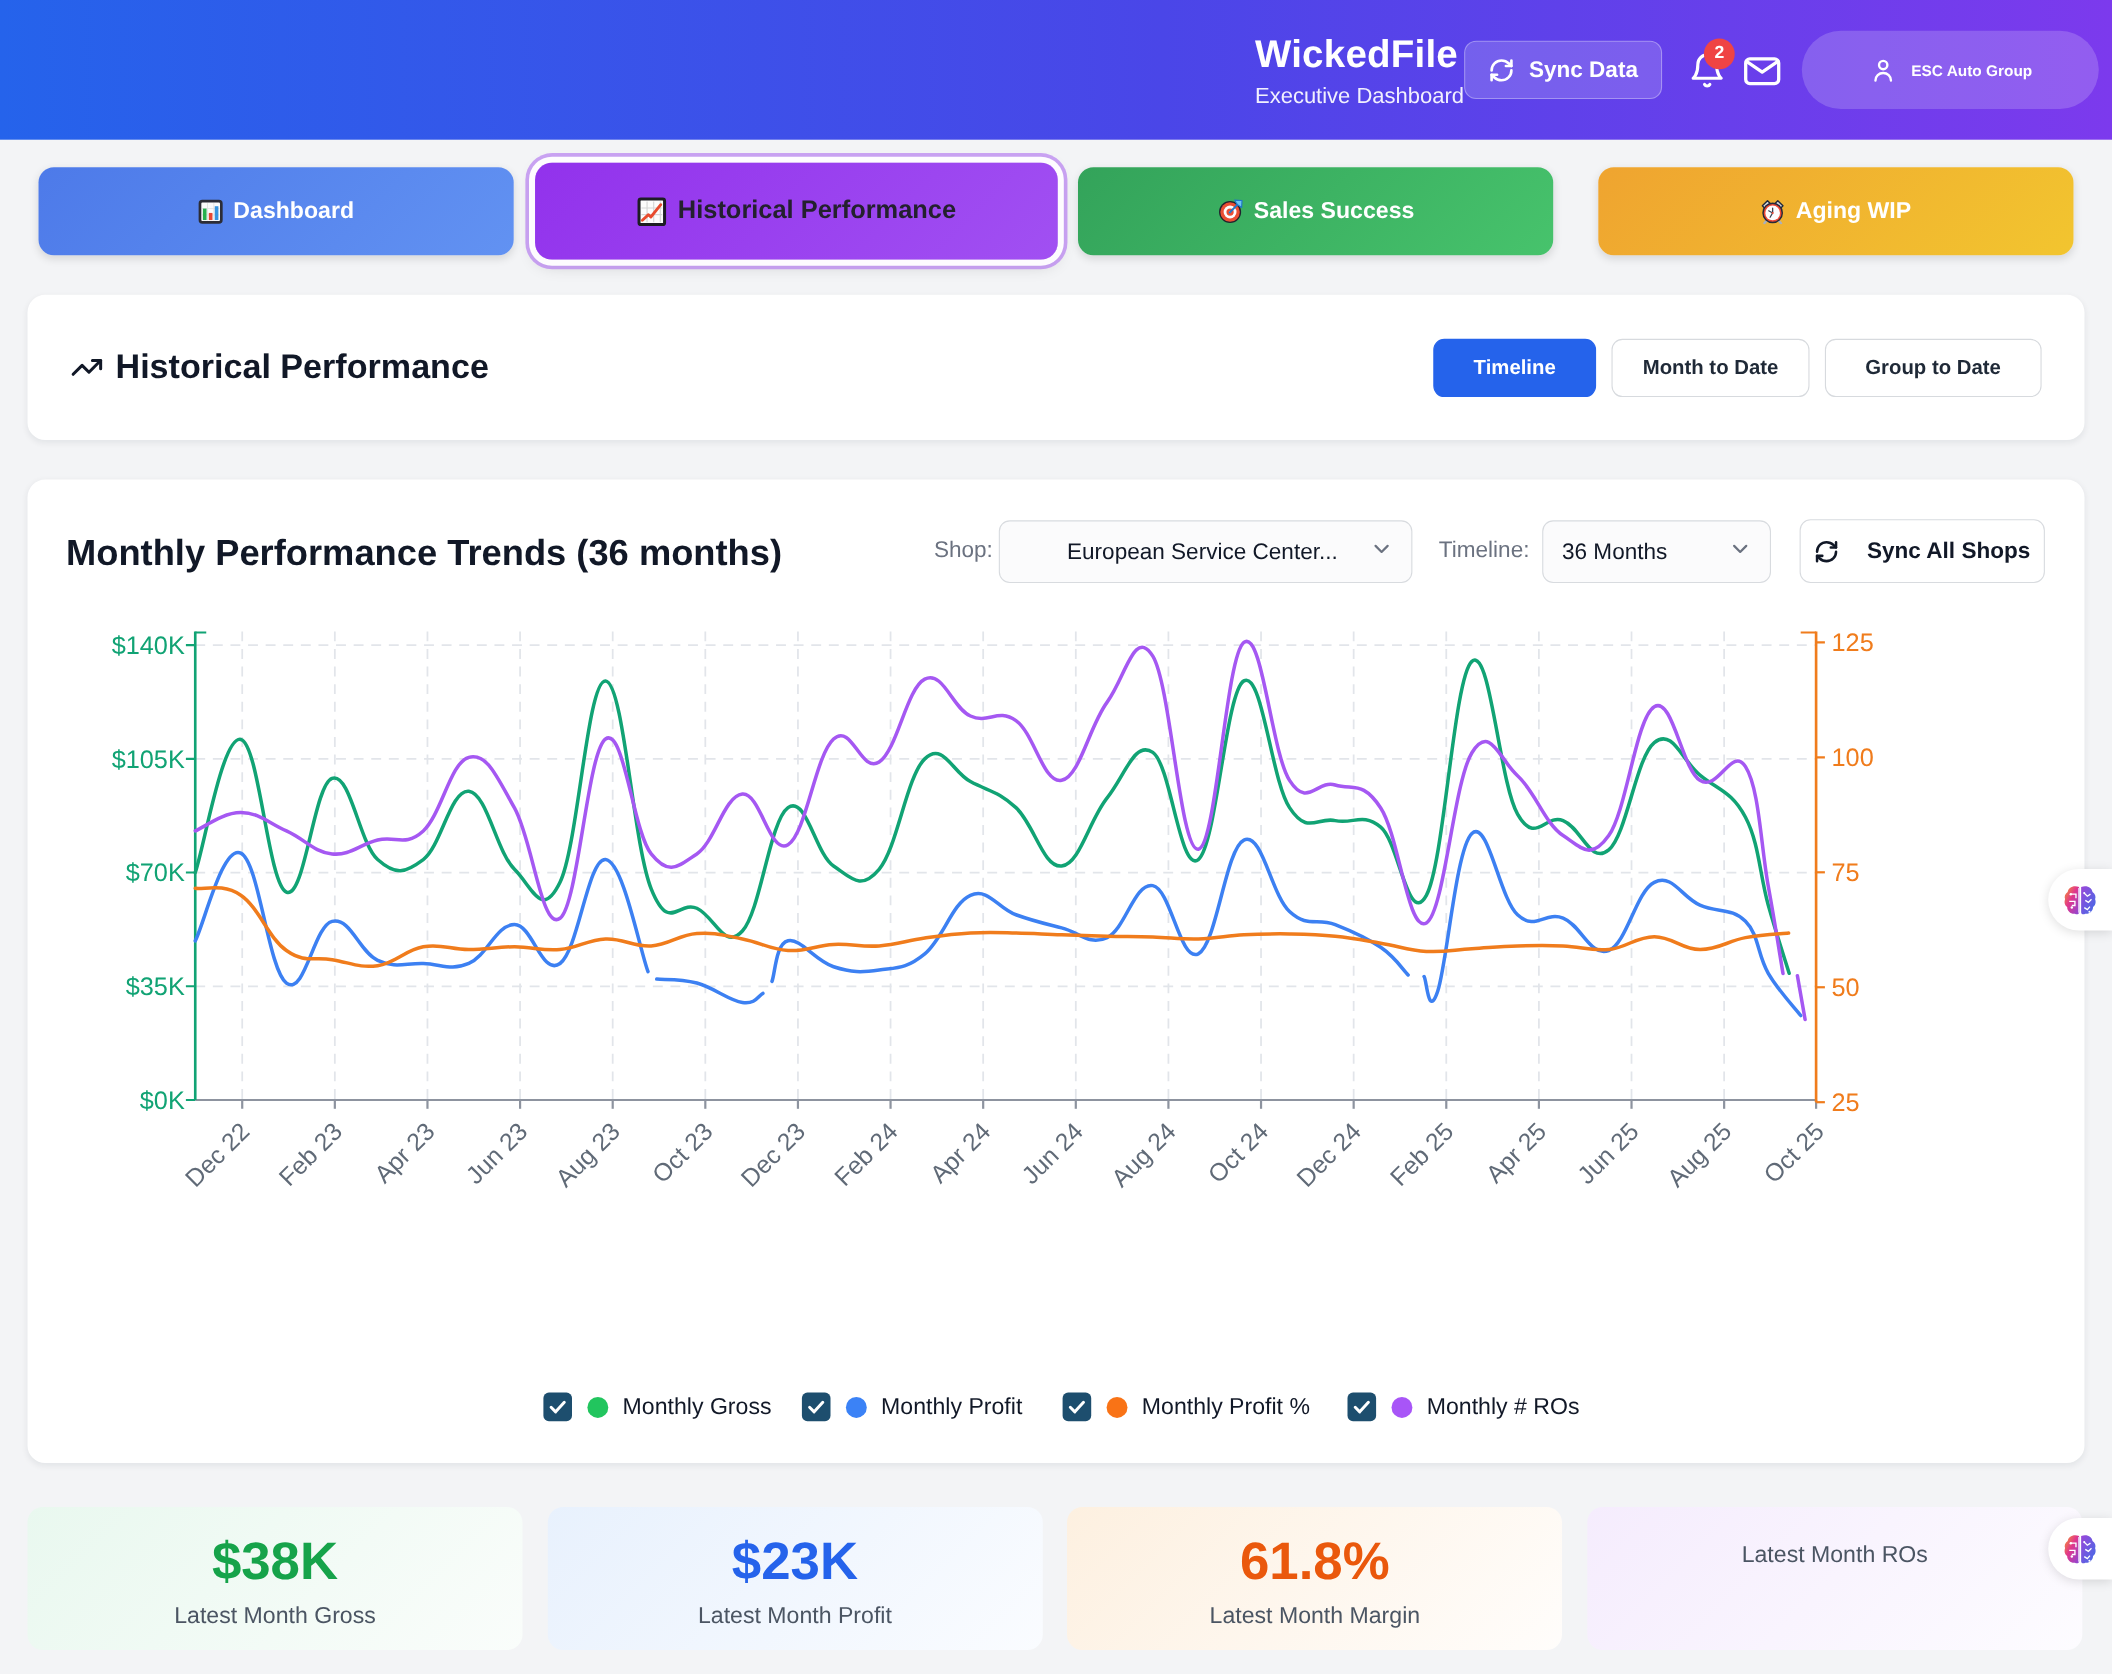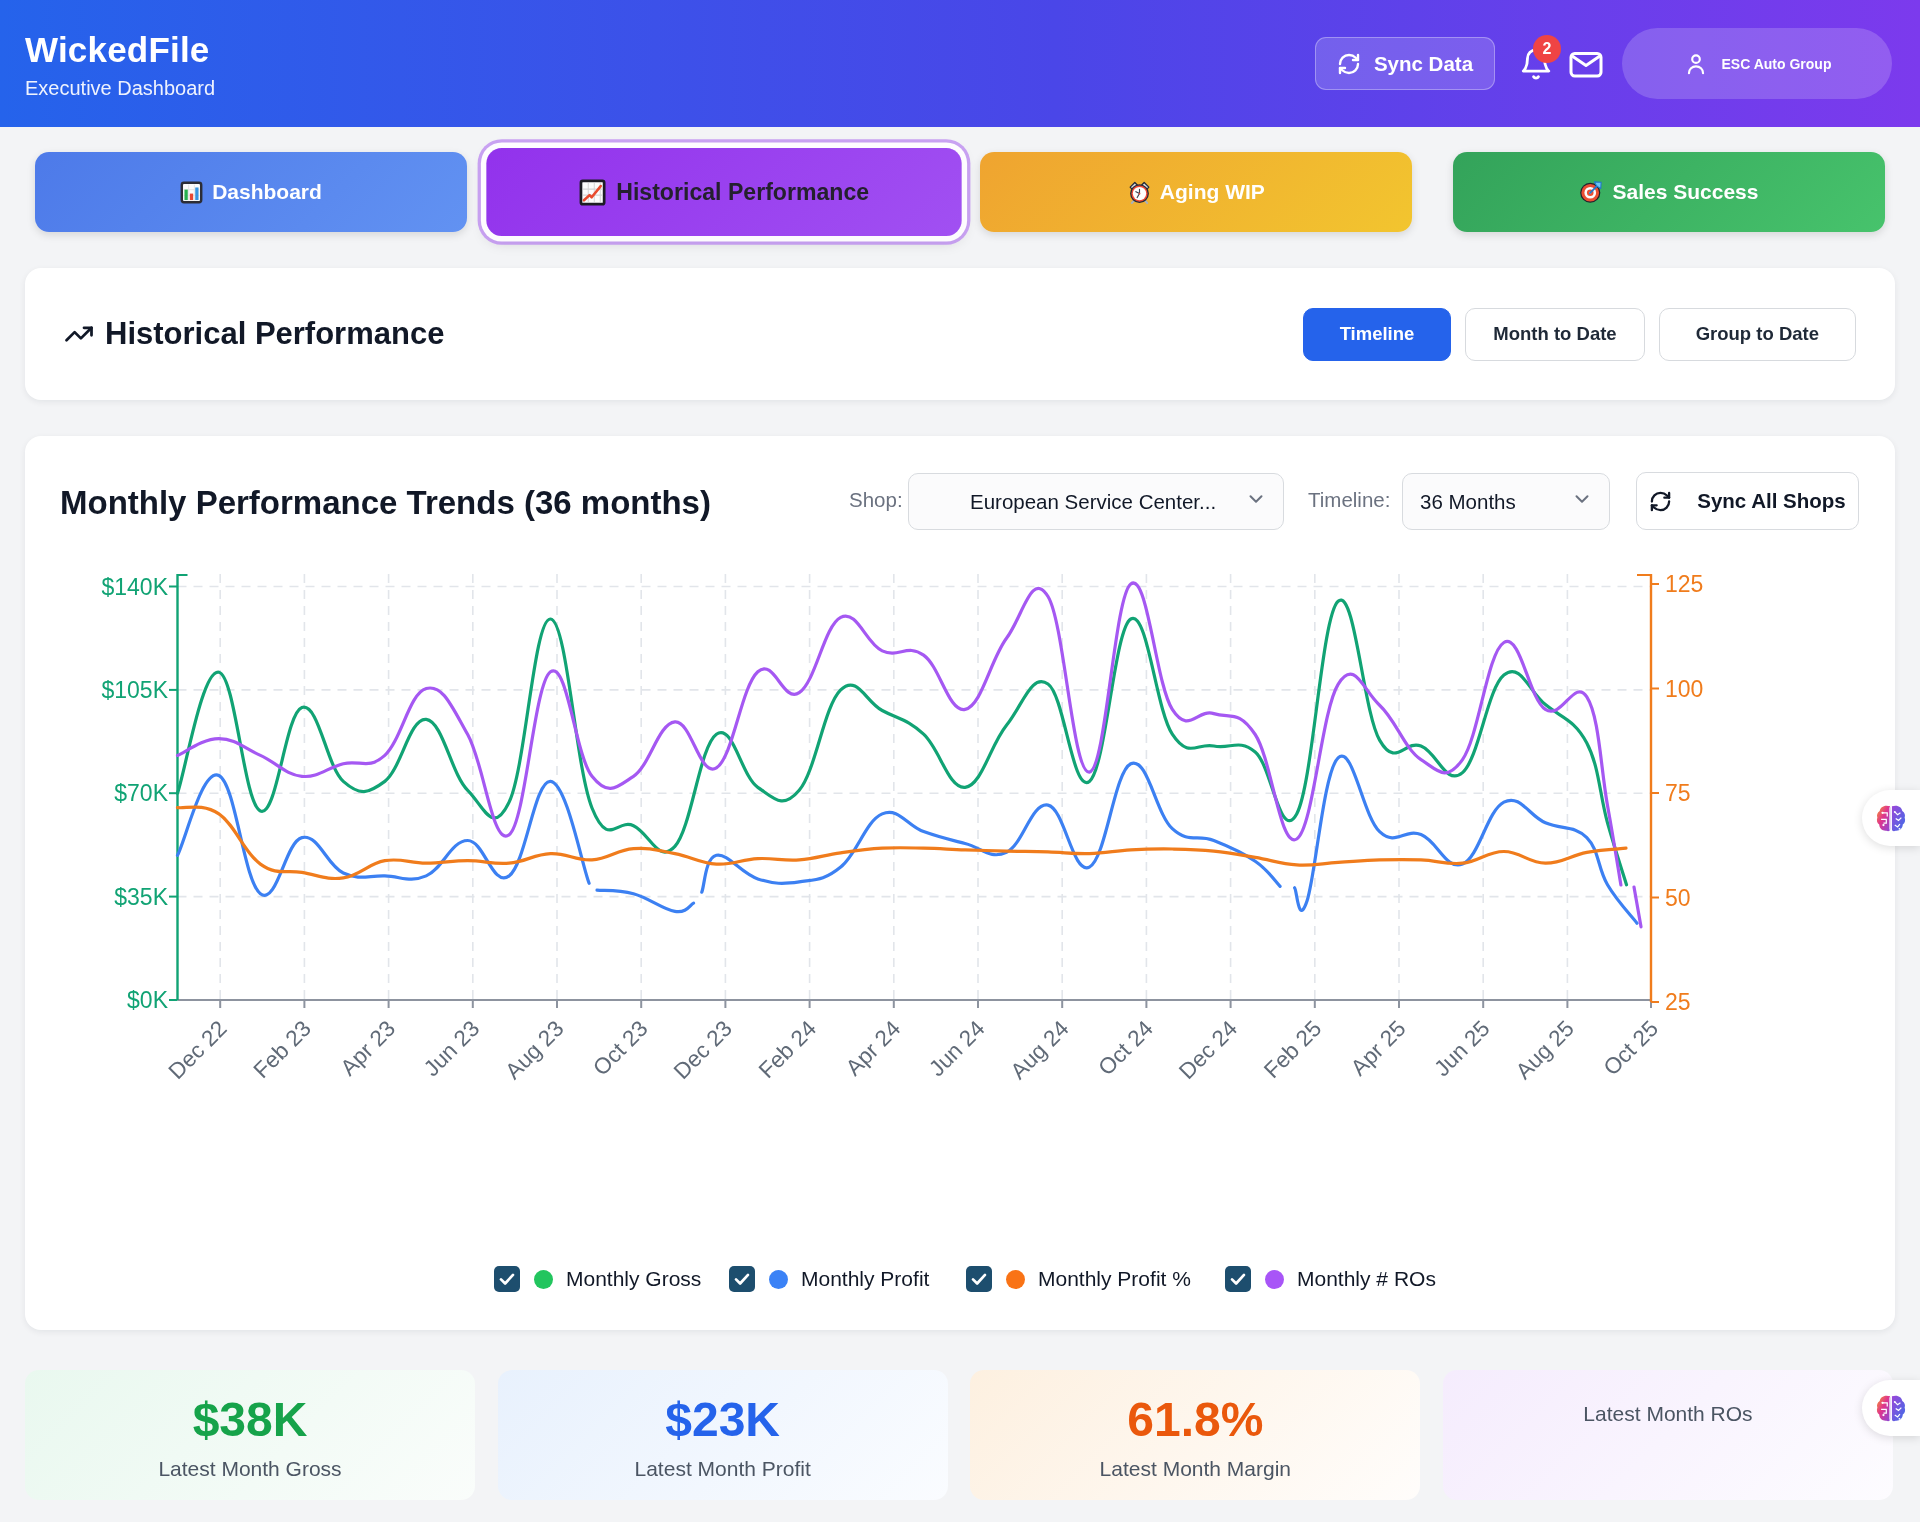--- a/index.html
+++ b/index.html
@@ -1,21 +1,21 @@
 <!DOCTYPE html>
 <html><head>
 <meta charset="utf-8">
 <style>
 * { margin:0; padding:0; box-sizing:border-box; }
 html,body { width:1920px; height:1522px; }
 body { background:#f3f4f6; font-family:"Liberation Sans",sans-serif; position:relative; overflow:hidden; }
 
 
 .hdr { height:127px; background:linear-gradient(90deg,#2563eb 0%,#4a46e8 55%,#7c3aed 100%);
-  display:flex; align-items:center; justify-content:space-between; padding:0 28px 0 25px; }
+  display:flex; align-items:center; justify-content:flex-end; padding:0 12px 0 25px; }
 .hdr-l h1 { color:#fff; font-size:35px; font-weight:bold; letter-spacing:0.2px; margin-top:2px;}
 .hdr-l p { color:rgba(255,255,255,0.92); font-size:20px; margin-top:7px; }
 .hdr-r { display:flex; align-items:center; }
 .btn-sync { width:180px; height:53px; border-radius:11px; background:rgba(255,255,255,0.16);
   border:1px solid rgba(255,255,255,0.32); color:#fff; font-size:20.5px; font-weight:bold;
   display:flex; align-items:center; justify-content:center; gap:13px; }
 .bell-wrap { position:relative; margin-left:24px; width:34px; height:34px; }
 .badge { position:absolute; top:-12px; left:14px; width:28px; height:28px; border-radius:50%;
   background:#ef4444; color:#fff; font-size:16px; font-weight:bold; display:flex; align-items:center; justify-content:center; }
 .env-wrap { margin-left:15px; width:36px; height:30px; }
@@ -113,39 +113,39 @@
       </svg> Dashboard</div>
   <div class="tab tab-hist"><svg width="25" height="25" viewBox="0 0 32 32">
         <rect x="2.5" y="2.5" width="27" height="27" rx="2" fill="#fcfcfc" stroke="#1d1d24" stroke-width="3.2"></rect>
         <line x1="11" y1="5" x2="11" y2="27" stroke="#d5d5d5" stroke-width="1.2"></line>
         <line x1="18" y1="5" x2="18" y2="27" stroke="#d5d5d5" stroke-width="1.2"></line>
         <line x1="25" y1="5" x2="25" y2="27" stroke="#d5d5d5" stroke-width="1.2"></line>
         <line x1="5" y1="12" x2="27" y2="12" stroke="#d5d5d5" stroke-width="1.2"></line>
         <line x1="5" y1="19" x2="27" y2="19" stroke="#d5d5d5" stroke-width="1.2"></line>
         <path d="M6 25 L12.5 19 L15 21.5 L25.5 8.5" fill="none" stroke="#e84b2e" stroke-width="3" stroke-linecap="round" stroke-linejoin="round"></path>
       </svg> Historical Performance</div>
+  <div class="tab tab-sales"><svg width="24" height="24" viewBox="0 0 32 32">
+        <circle cx="15" cy="17" r="13.4" fill="#20222e"></circle>
+        <circle cx="15" cy="17" r="11.8" fill="#ea4f33"></circle>
+        <circle cx="15" cy="17" r="7.8" fill="#fdfdfd"></circle>
+        <circle cx="15" cy="17" r="4.4" fill="#ea4f33"></circle>
+        <circle cx="15" cy="17" r="1.3" fill="#fdfdfd"></circle>
+        <line x1="14.5" y1="17.5" x2="24" y2="8" stroke="#2276c9" stroke-width="2.4" stroke-linecap="round"></line>
+        <path d="M20.5 2.5 L29.5 3 L29 11.5 L24.5 8.5 L23 7 Z" fill="#6bc6f5" stroke="#2276c9" stroke-width="1.4" stroke-linejoin="round"></path>
+      </svg> Sales Success</div>
   <div class="tab tab-wip"><svg width="23" height="23" viewBox="0 0 32 32">
         <path d="M3 8.5 L9.5 2 L14 6.5 L7 13 Z" fill="#d4d9e2" stroke="#252a38" stroke-width="1.8" stroke-linejoin="round"></path>
         <path d="M29 8.5 L22.5 2 L18 6.5 L25 13 Z" fill="#d4d9e2" stroke="#252a38" stroke-width="1.8" stroke-linejoin="round"></path>
         <line x1="8.5" y1="27" x2="5.5" y2="30.5" stroke="#aab0bc" stroke-width="3" stroke-linecap="round"></line>
         <line x1="23.5" y1="27" x2="26.5" y2="30.5" stroke="#aab0bc" stroke-width="3" stroke-linecap="round"></line>
         <circle cx="16" cy="17.5" r="12.2" fill="#ee4835" stroke="#252a38" stroke-width="1.8"></circle>
         <circle cx="16" cy="17.5" r="9.3" fill="#fdfdfd"></circle>
         <path d="M16 11.5 V17.5 M16 17.5 L11 14.8 M16 17.5 L12.8 23" fill="none" stroke="#3a4354" stroke-width="1.6" stroke-linecap="round"></path>
         <circle cx="16" cy="17.5" r="1.3" fill="#ee4835"></circle>
       </svg> Aging WIP</div>
-  <div class="tab tab-sales"><svg width="24" height="24" viewBox="0 0 32 32">
-        <circle cx="15" cy="17" r="13.4" fill="#20222e"></circle>
-        <circle cx="15" cy="17" r="11.8" fill="#ea4f33"></circle>
-        <circle cx="15" cy="17" r="7.8" fill="#fdfdfd"></circle>
-        <circle cx="15" cy="17" r="4.4" fill="#ea4f33"></circle>
-        <circle cx="15" cy="17" r="1.3" fill="#fdfdfd"></circle>
-        <line x1="14.5" y1="17.5" x2="24" y2="8" stroke="#2276c9" stroke-width="2.4" stroke-linecap="round"></line>
-        <path d="M20.5 2.5 L29.5 3 L29 11.5 L24.5 8.5 L23 7 Z" fill="#6bc6f5" stroke="#2276c9" stroke-width="1.4" stroke-linejoin="round"></path>
-      </svg> Sales Success</div>
 </div>
 
 <div class="card hp-card">
   <div class="hp-title"><svg width="30" height="30" viewBox="0 0 24 24" fill="none" stroke="#111827" stroke-width="2.2" stroke-linecap="round" stroke-linejoin="round">
         <polyline points="22 7 13.5 15.5 8.5 10.5 2 17"></polyline>
         <polyline points="16 7 22 7 22 13"></polyline>
       </svg> Historical Performance</div>
   <div class="hp-btns">
     <div class="hp-btn act">Timeline</div>
     <div class="hp-btn" style="padding:0 27px;">Month to Date</div>

